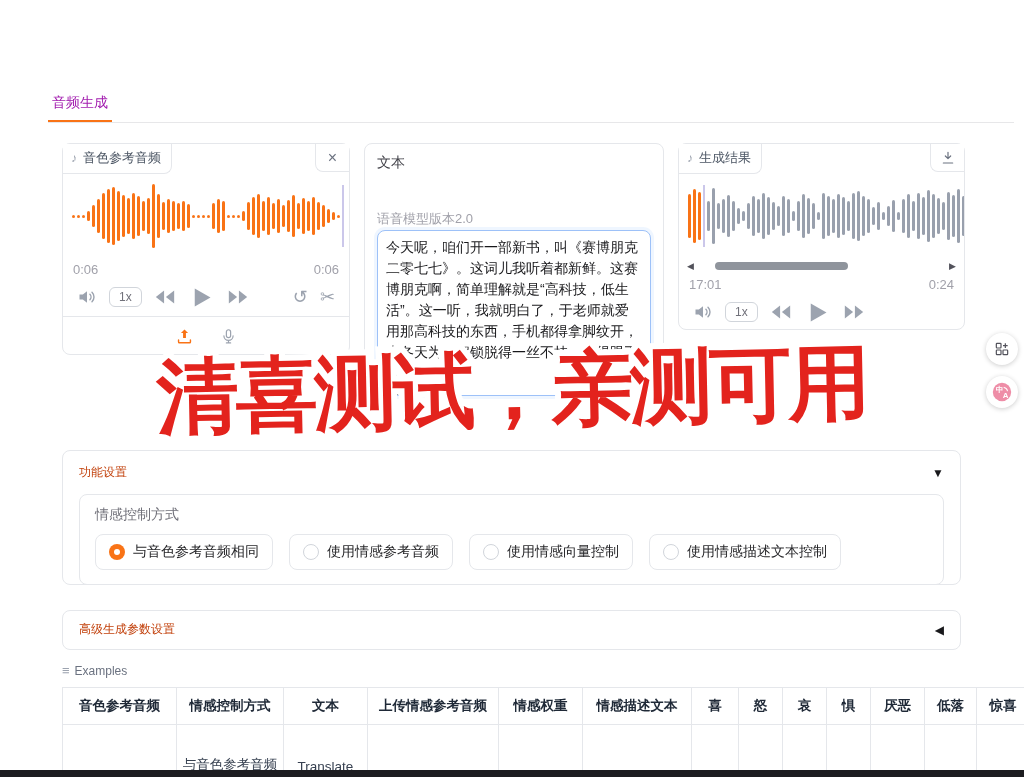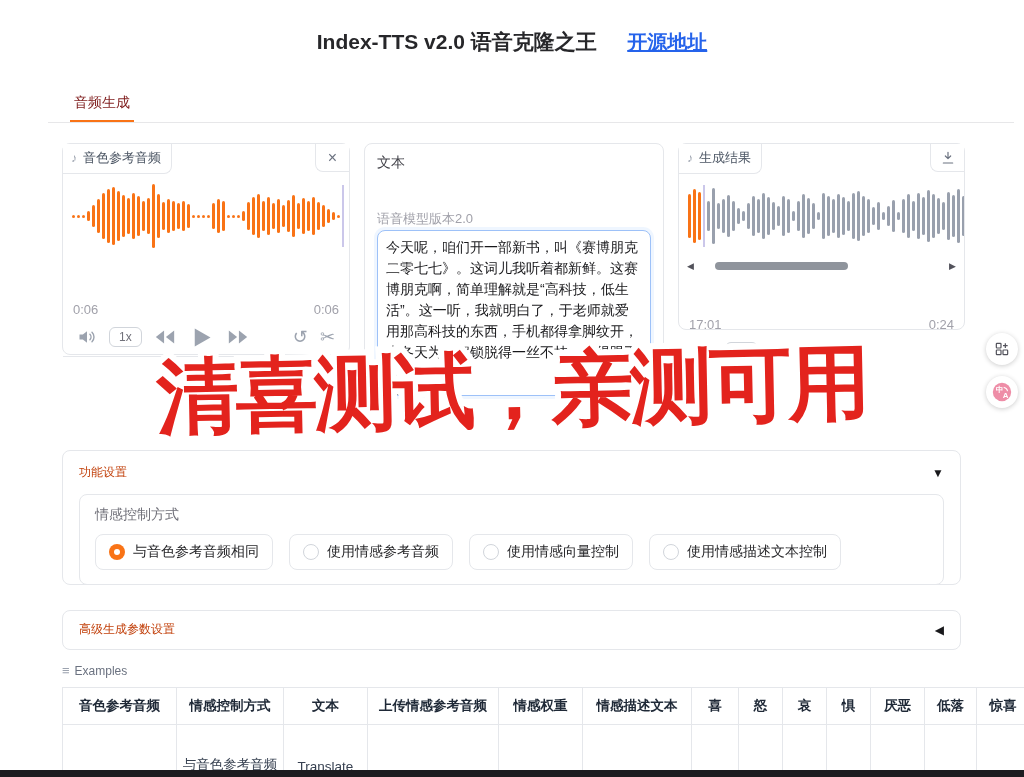--- a/index.html
+++ b/index.html
@@ -7,35 +7,35 @@
   .page{position:relative;width:1024px;height:777px;overflow:hidden;background:#fff;}
   .abs{position:absolute;}
 
   
   .app-header{top:28px;left:0;width:100%;text-align:center;}
   .app-title{display:inline-block;font-size:21px;font-weight:bold;color:#27272a;}
   .src-link{display:inline-block;margin-left:26px;font-size:20px;font-weight:bold;color:#2563eb;text-decoration:underline;cursor:pointer;}
 
   
   .tabbar{top:88px;left:48px;right:10px;border-bottom:1px solid #e7e7e9;}
-  .tab{display:inline-block;margin-left:22px;padding:6px 4px 8px;color:#7f1d1d;font-size:14px;font-weight:500;border-bottom:2px solid #f97316;cursor:pointer;}
+  .tab{display:inline-block;margin-left:0;padding:6px 4px 8px;color:#a21caf;font-size:14px;font-weight:500;border-bottom:2px solid #f97316;cursor:pointer;}
 
   
   .content{top:143px;left:62px;display:flex;gap:14px;align-items:flex-start;}
   .card{border:1px solid #e5e7eb;border-radius:8px;background:#fff;box-sizing:border-box;}
   .chip-row{display:flex;justify-content:space-between;align-items:flex-start;height:30px;}
   .chip{display:flex;align-items:center;gap:6px;padding:5px 10px 6px 8px;border-right:1px solid #e5e7eb;border-bottom:1px solid #e5e7eb;border-bottom-right-radius:8px;font-size:13px;color:#4b5563;background:#fff;}
   .note-glyph{color:#9ca3af;font-size:12px;}
   .corner-btn{display:flex;align-items:center;justify-content:center;width:34px;height:28px;border:none;border-left:1px solid #e5e7eb;border-bottom:1px solid #e5e7eb;border-bottom-left-radius:8px;background:#fff;color:#6b7280;font-size:16px;cursor:pointer;}
 
   .wave{display:flex;align-items:center;gap:2px;height:84px;padding:0 9px;overflow:hidden;cursor:pointer;}
   .wbar{display:block;width:3px;border-radius:2px;flex:0 0 auto;}
   .wcursor{display:block;width:2px;height:62px;background:#cbc7ea;flex:0 0 auto;}
 
-  .times{display:flex;justify-content:space-between;align-items:center;height:22px;padding:0 10px;font-size:13px;color:#a1a1aa;margin-top:40px;}
+  .times{display:flex;justify-content:space-between;align-items:center;height:22px;padding:0 10px;font-size:13px;color:#a1a1aa;}
   .controls{display:flex;align-items:center;height:34px;padding:0 14px;gap:12px;}
   .speed-chip{border:1px solid #d1d5db;border-radius:6px;background:#fff;color:#71717a;font-size:12px;padding:2px 9px;cursor:pointer;}
   .icon-btn{display:flex;align-items:center;justify-content:center;background:none;border:none;padding:0;cursor:pointer;color:#9ca3af;}
   .glyph-btn{font-size:18px;color:#9ca3af;line-height:1;}
   .push{margin-left:auto;}
   .foot{display:flex;align-items:center;justify-content:center;gap:26px;height:38px;border-top:1px solid #e5e7eb;margin-top:2px;}
 
   .scrollrow{display:flex;align-items:center;height:16px;padding:0 8px;gap:6px;}
   .sarrow{font-size:9px;color:#52525b;cursor:pointer;}
   .strack{flex:1;height:10px;position:relative;}
@@ -84,24 +84,20 @@
   .ex-table td{border:1px solid #e5e7eb;padding:6px 4px;font-size:13.5px;color:#374151;text-align:center;height:86px;vertical-align:middle;word-wrap:break-word;}
   .ex-table tbody tr{cursor:pointer;}
 
   .bottombar{top:770px;left:0;width:1024px;height:7px;background:#1c1c20;}
 </style>
 </head>
 <body>
 
 <div class="page">
 
-  <div class="abs app-header">
-    <span class="app-title">Index-TTS v2.0 语音克隆之王</span>
-    <a class="src-link">开源地址</a>
-  </div>
 
   <div class="abs tabbar">
     <span class="tab">音频生成</span>
   </div>
 
   <div class="abs content">
 
     <div class="card" style="width:288px;height:212px;">
       <div class="chip-row">
         <span class="chip">

